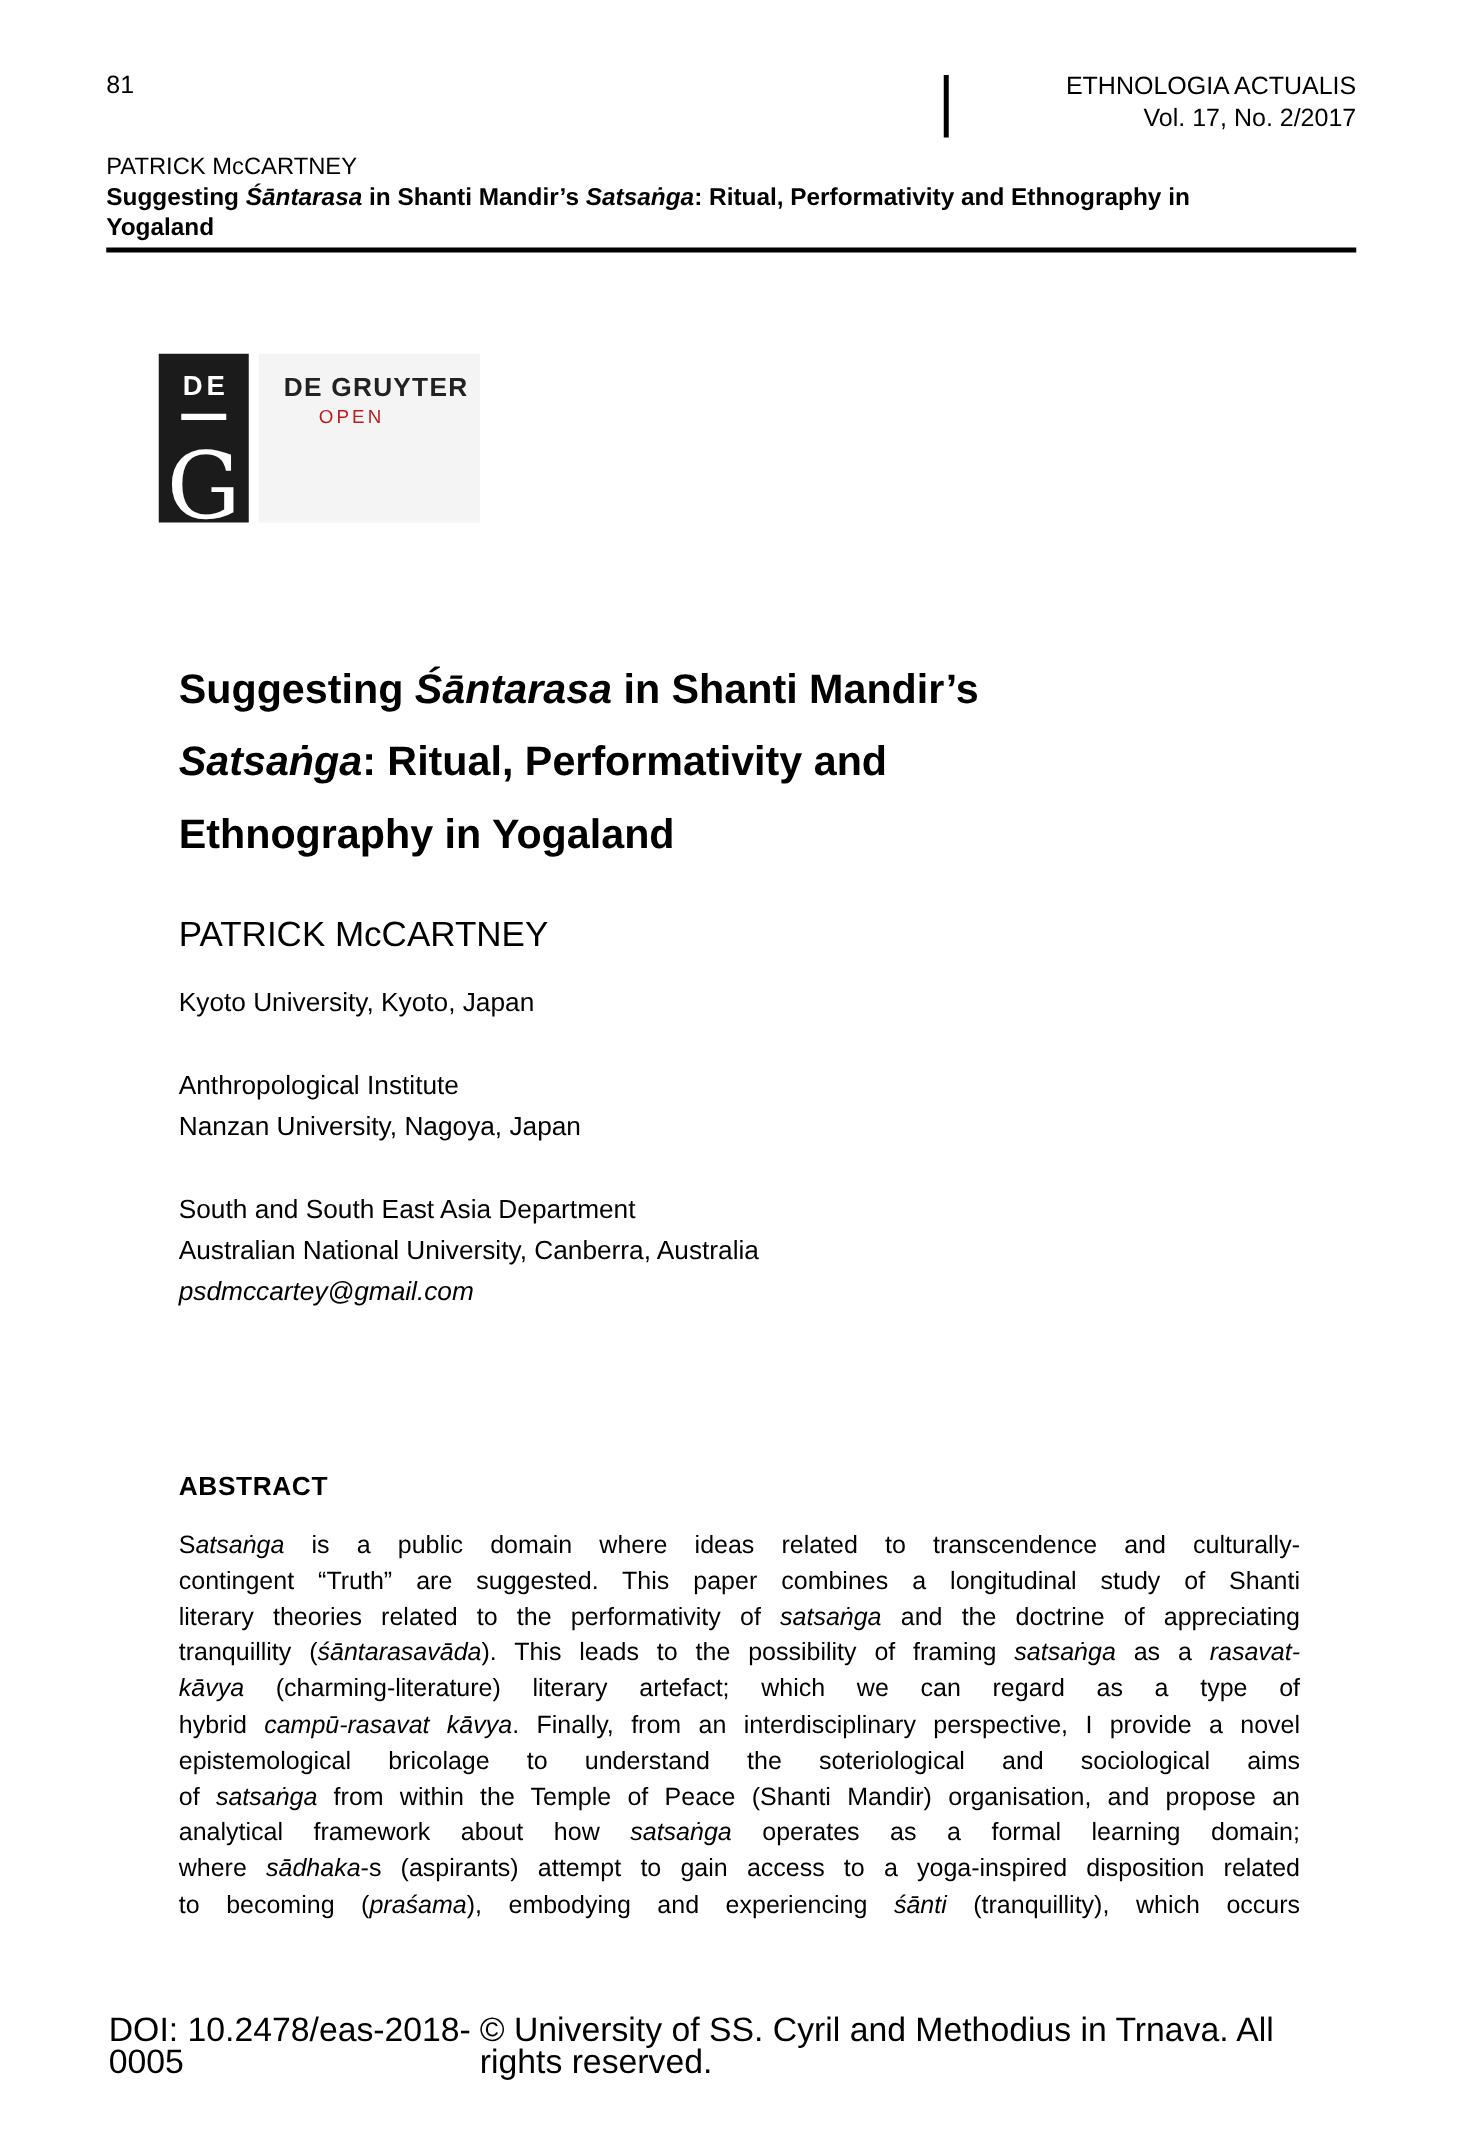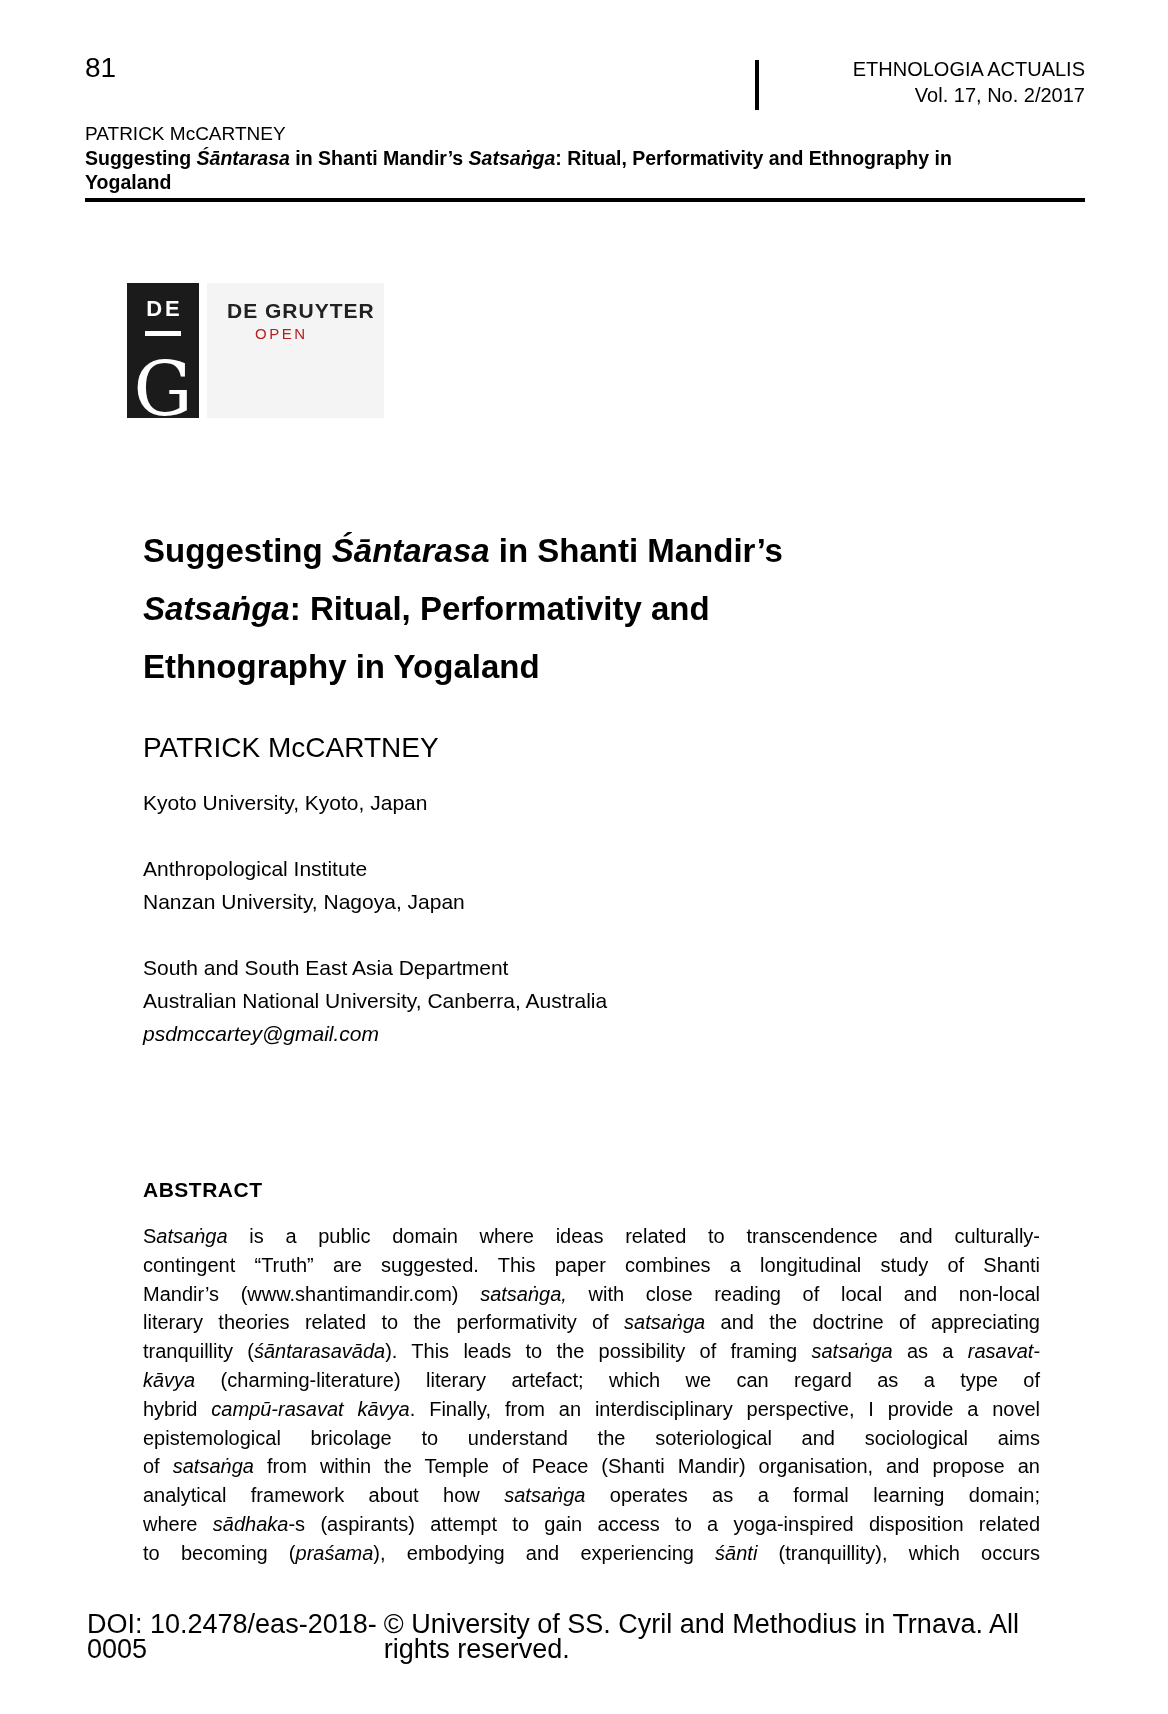--- a/index.html
+++ b/index.html
@@ -9,21 +9,21 @@
     font-family: "Liberation Sans", sans-serif;
     color: #000;
     position: relative;
     overflow: hidden;
   }
   .it { font-style: italic; }
 
   
   .header { position: absolute; left: 85px; top: 56px; width: 1000px; }
   .header-top { position: relative; display: flex; justify-content: space-between; align-items: flex-start; height: 54px; }
-  .page-num { font-size: 28px; line-height: 24px; }
+  .page-num { font-size: 20px; line-height: 24px; }
   .vbar { position: absolute; left: 670px; top: 4px; width: 3.5px; height: 50px; background: #000; }
   .journal-block { text-align: right; font-size: 20px; line-height: 26px; }
   .running-author { margin-top: 12px; font-size: 19px; line-height: 23px; }
   .running-title { font-weight: bold; font-size: 19.5px; line-height: 24px; margin-top: 1px; }
   .header-rule { height: 4px; background: #000; margin-top: 4px; }
 
   
   .logo { position: absolute; left: 91px; top: 283px; display: flex; padding-left: 36px; }
   .logo-mark {
     width: 72px; height: 135px; background: #1b1b1b; color: #fff;
@@ -115,21 +115,20 @@
         <div><span>South and South East Asia Department</span></div>
         <div><span>Australian National University, Canberra, Australia</span></div>
         <div><span class="it">psdmccartey@gmail.com</span></div>
       </div>
   </div>
 
   <div class="abstract-heading">ABSTRACT</div>
   <div class="abstract-body">
       <div class="jline"><span>S</span><span class="it">atsaṅga</span><span> is a public domain where ideas related to transcendence and culturally-</span></div>
       <div class="jline"><span>contingent “Truth” are suggested. This paper combines a longitudinal study of Shanti</span></div>
-      <div class="jline"><span>Mandir’s (www.shantimandir.com) </span><span class="it">satsaṅga,</span><span> with close reading of local and non-local</span></div>
       <div class="jline"><span>literary theories related to the performativity of </span><span class="it">satsaṅga</span><span> and the doctrine of appreciating</span></div>
       <div class="jline"><span>tranquillity (</span><span class="it">śāntarasavāda</span><span>). This leads to the possibility of framing </span><span class="it">satsaṅga</span><span> as a </span><span class="it">rasavat-</span></div>
       <div class="jline"><span class="it">kāvya</span><span> (charming-literature) literary artefact; which we can regard as a type of</span></div>
       <div class="jline"><span>hybrid </span><span class="it">campū-rasavat kāvya</span><span>. Finally, from an interdisciplinary perspective, I provide a novel</span></div>
       <div class="jline"><span>epistemological bricolage to understand the soteriological and sociological aims</span></div>
       <div class="jline"><span>of </span><span class="it">satsaṅga</span><span> from within the Temple of Peace (Shanti Mandir) organisation, and propose an</span></div>
       <div class="jline"><span>analytical framework about how </span><span class="it">satsaṅga</span><span> operates as a formal learning domain;</span></div>
       <div class="jline"><span>where </span><span class="it">sādhaka</span><span>-s (aspirants) attempt to gain access to a yoga-inspired disposition related</span></div>
       <div class="jline"><span>to becoming (</span><span class="it">praśama</span><span>), embodying and experiencing </span><span class="it">śānti</span><span> (tranquillity), which occurs</span></div>
     </div>

